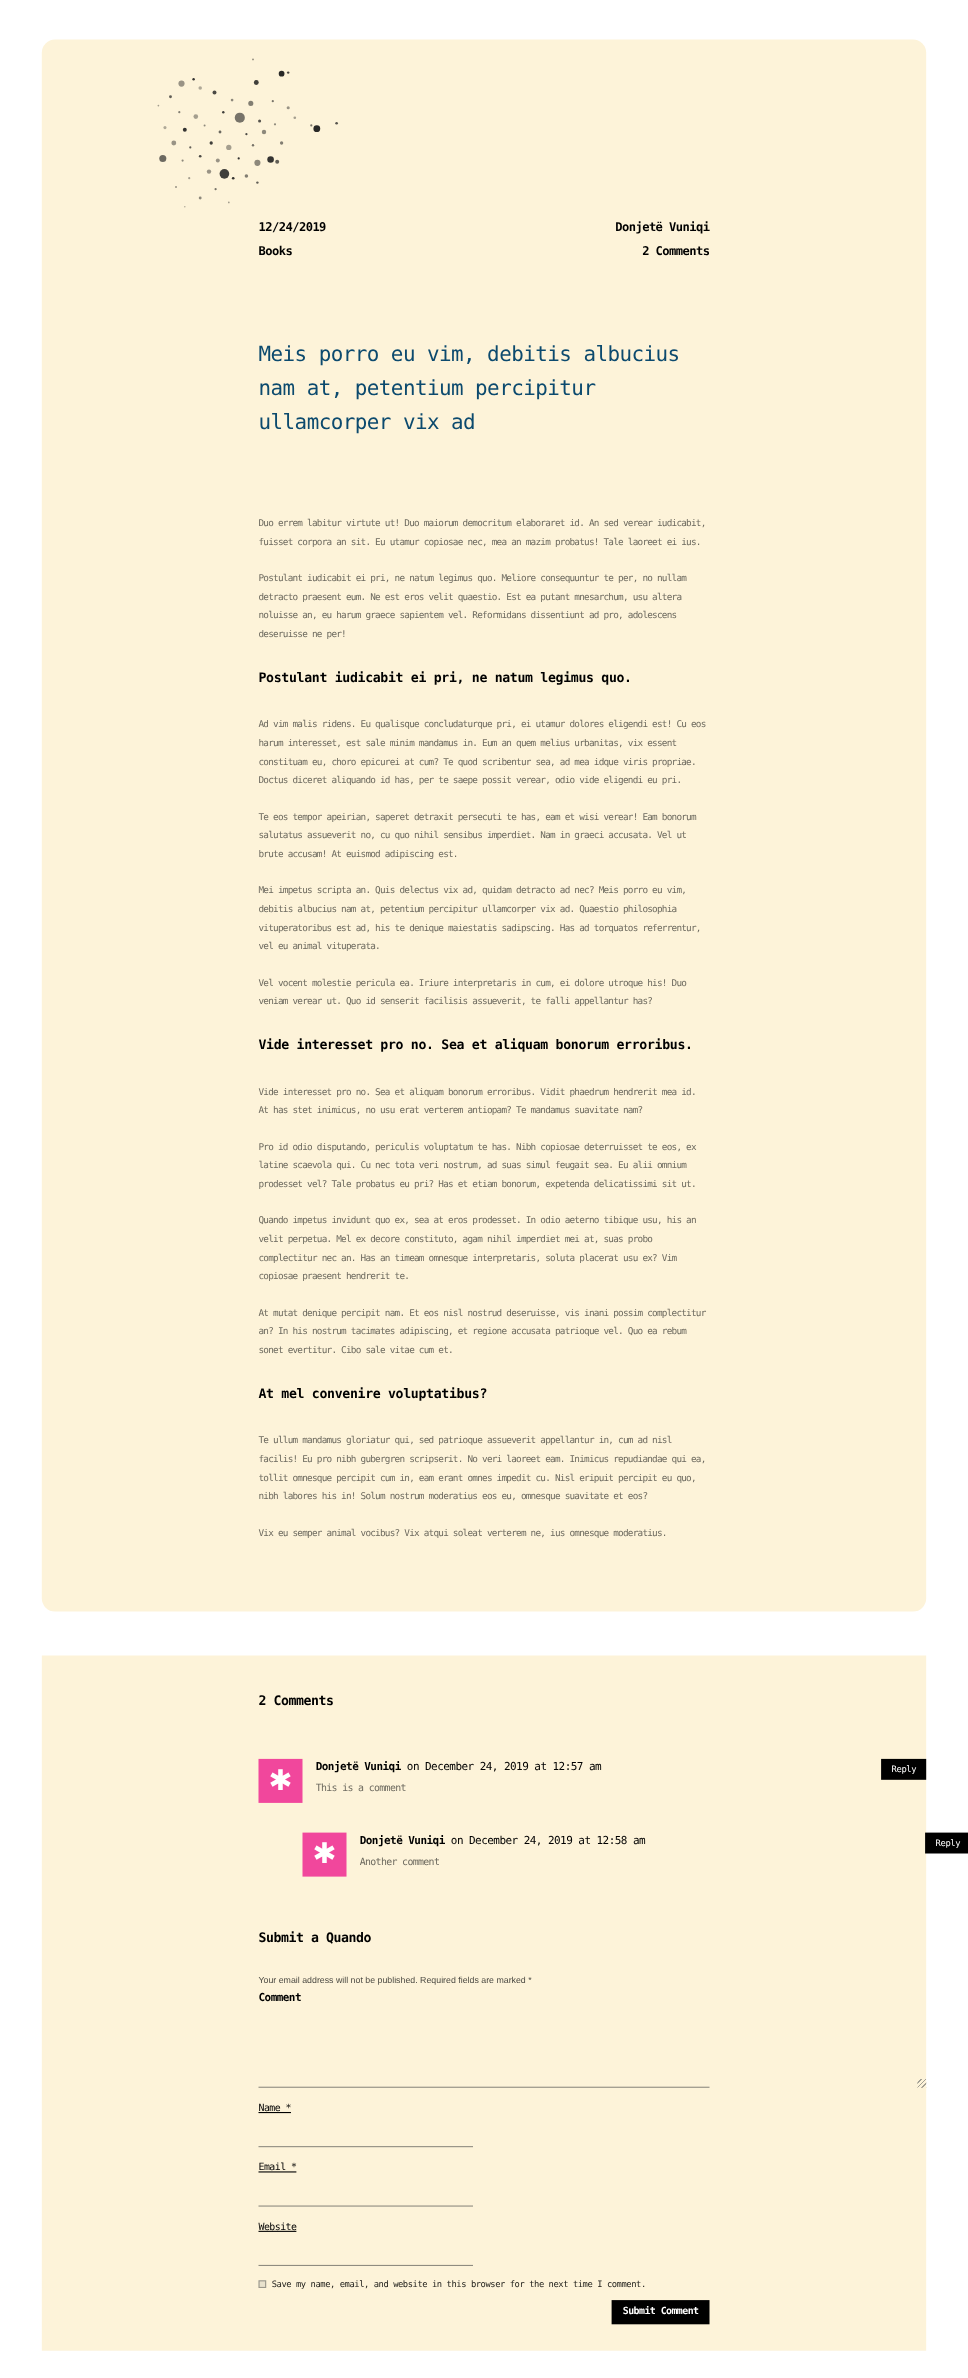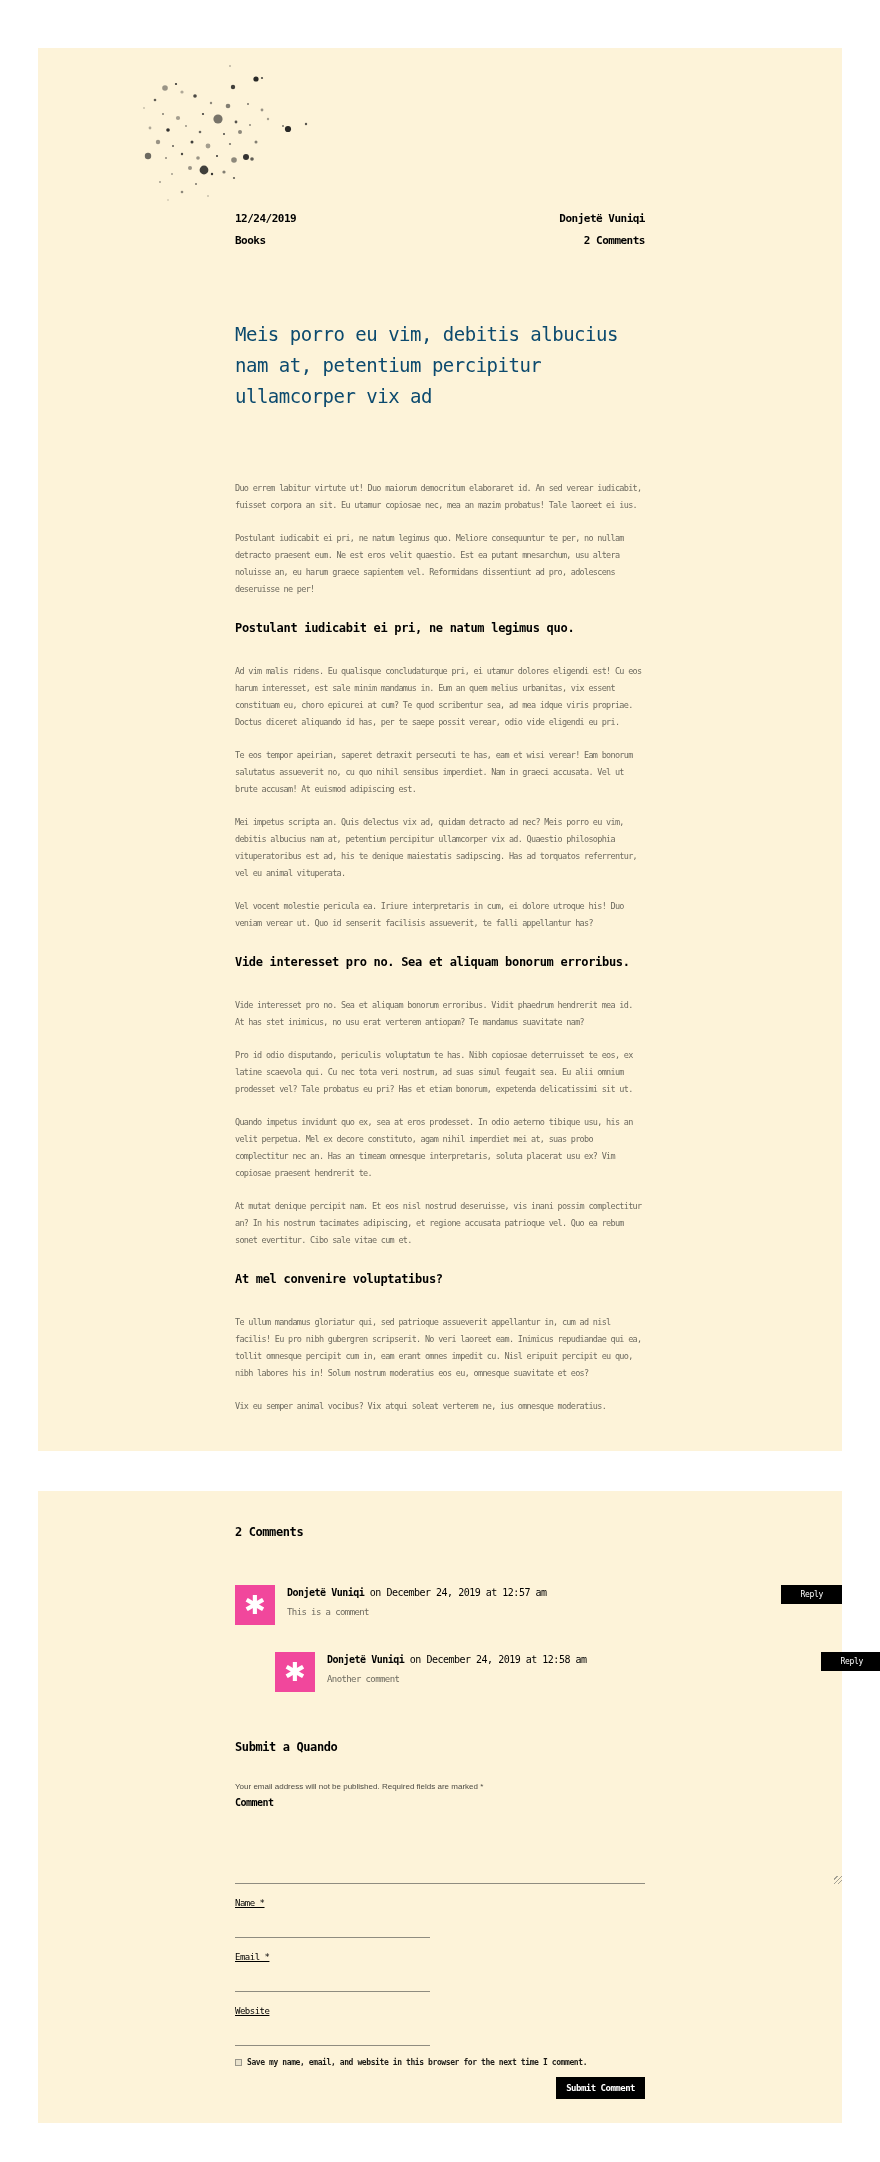--- a/index.html
+++ b/index.html
@@ -4,21 +4,21 @@
 <style>
   * { margin:0; padding:0; box-sizing:border-box; }
   html,body { background:#ffffff; }
   body {
     width:880px; margin:0 auto;
     font-family:"DejaVu Sans Mono","Liberation Mono",monospace;
   }
   .card {
     width:804px; margin:0 auto; background:#fdf3d9; position:relative;
   }
-  .card.post { margin-top:48px; padding:164px 197px 20px 197px; }
+  .card.post { margin-top:36px; padding:164px 197px 46px 197px;border-radius:12px; }
   .card.comments-card { margin-top:40px; margin-bottom:57px; padding:34px 197px 24px 197px; }
   .content { width:410px; }
 
   
   .splatter { position:absolute; left:100px; top:14px; width:172px; height:142px; }
 
   
   .meta-row { display:flex; justify-content:space-between; }
   .meta-col { display:flex; flex-direction:column; gap:9px; }
   .meta-col.right { text-align:right; align-items:flex-end; }
@@ -50,21 +50,21 @@
     display:flex; align-items:center; justify-content:center;
     font-size:26px; line-height:40px; font-family:"DejaVu Sans",sans-serif;
   }
   .comment-body { flex:1; padding-top:2px; }
   .comment-meta { font-size:10px; letter-spacing:-0.5px; color:#000; line-height:12px; }
   .comment-author { font-weight:bold; }
   .comment-text { margin-top:8px; font-size:9px; letter-spacing:-0.6px; color:#6d6a5f; }
   .reply-btn {
     position:absolute; right:-197px; top:0;
     background:#000; color:#fff; border:none; cursor:pointer;
-    font-family:inherit; font-size:8px; letter-spacing:-0.3px; padding:5px 19px;
+    font-family:inherit; font-size:8px; letter-spacing:-0.3px; padding:5px 9px;
   }
   .comment.nested .reply-btn { right:calc(-197px - 40px); }
 
   .submit-section { margin-top:48px; }
   .form-note {
     margin-top:28px; font-family:"Liberation Sans","DejaVu Sans",sans-serif;
     font-size:8px; color:#4c4a43;
   }
   .field-label { display:block; font-size:10px; font-weight:bold; letter-spacing:-0.5px; color:#000; margin-top:6px; }
   .small-label { font-size:9px; font-weight:normal; margin-top:14px;text-decoration:underline; }
@@ -75,21 +75,21 @@
   }
   .resize-handle {
     position:absolute; right:0; margin-top:-8px; width:8px; height:8px;
     background:repeating-linear-gradient(135deg, transparent 0 2px, #a3a095 2px 3px);
   }
   input.line-input {
     display:block; width:195px; margin-top:16px; background:transparent;
     border:none; border-bottom:1px solid #8f8c80; height:14px;
     font-family:inherit; font-size:9px; color:#333;
   }
-  .checkbox-row { display:flex; align-items:center; gap:5px; margin-top:12px;font-weight:bold; }
+  .checkbox-row { display:flex; align-items:center; gap:5px; margin-top:12px; }
   .checkbox {
     width:7px; height:7px; border:1px solid #9a978b; background:#e9e2cd; display:inline-block;
   }
   .checkbox-label { font-size:8px; letter-spacing:-0.4px; color:#1c1b17; }
   .submit-row { display:flex; justify-content:flex-end; margin-top:10px; }
   .submit-btn {
     background:#000; color:#fff; border:none; cursor:pointer;
     font-family:inherit; font-size:9px; font-weight:bold; letter-spacing:-0.5px;
     padding:6px 10px;
   }

